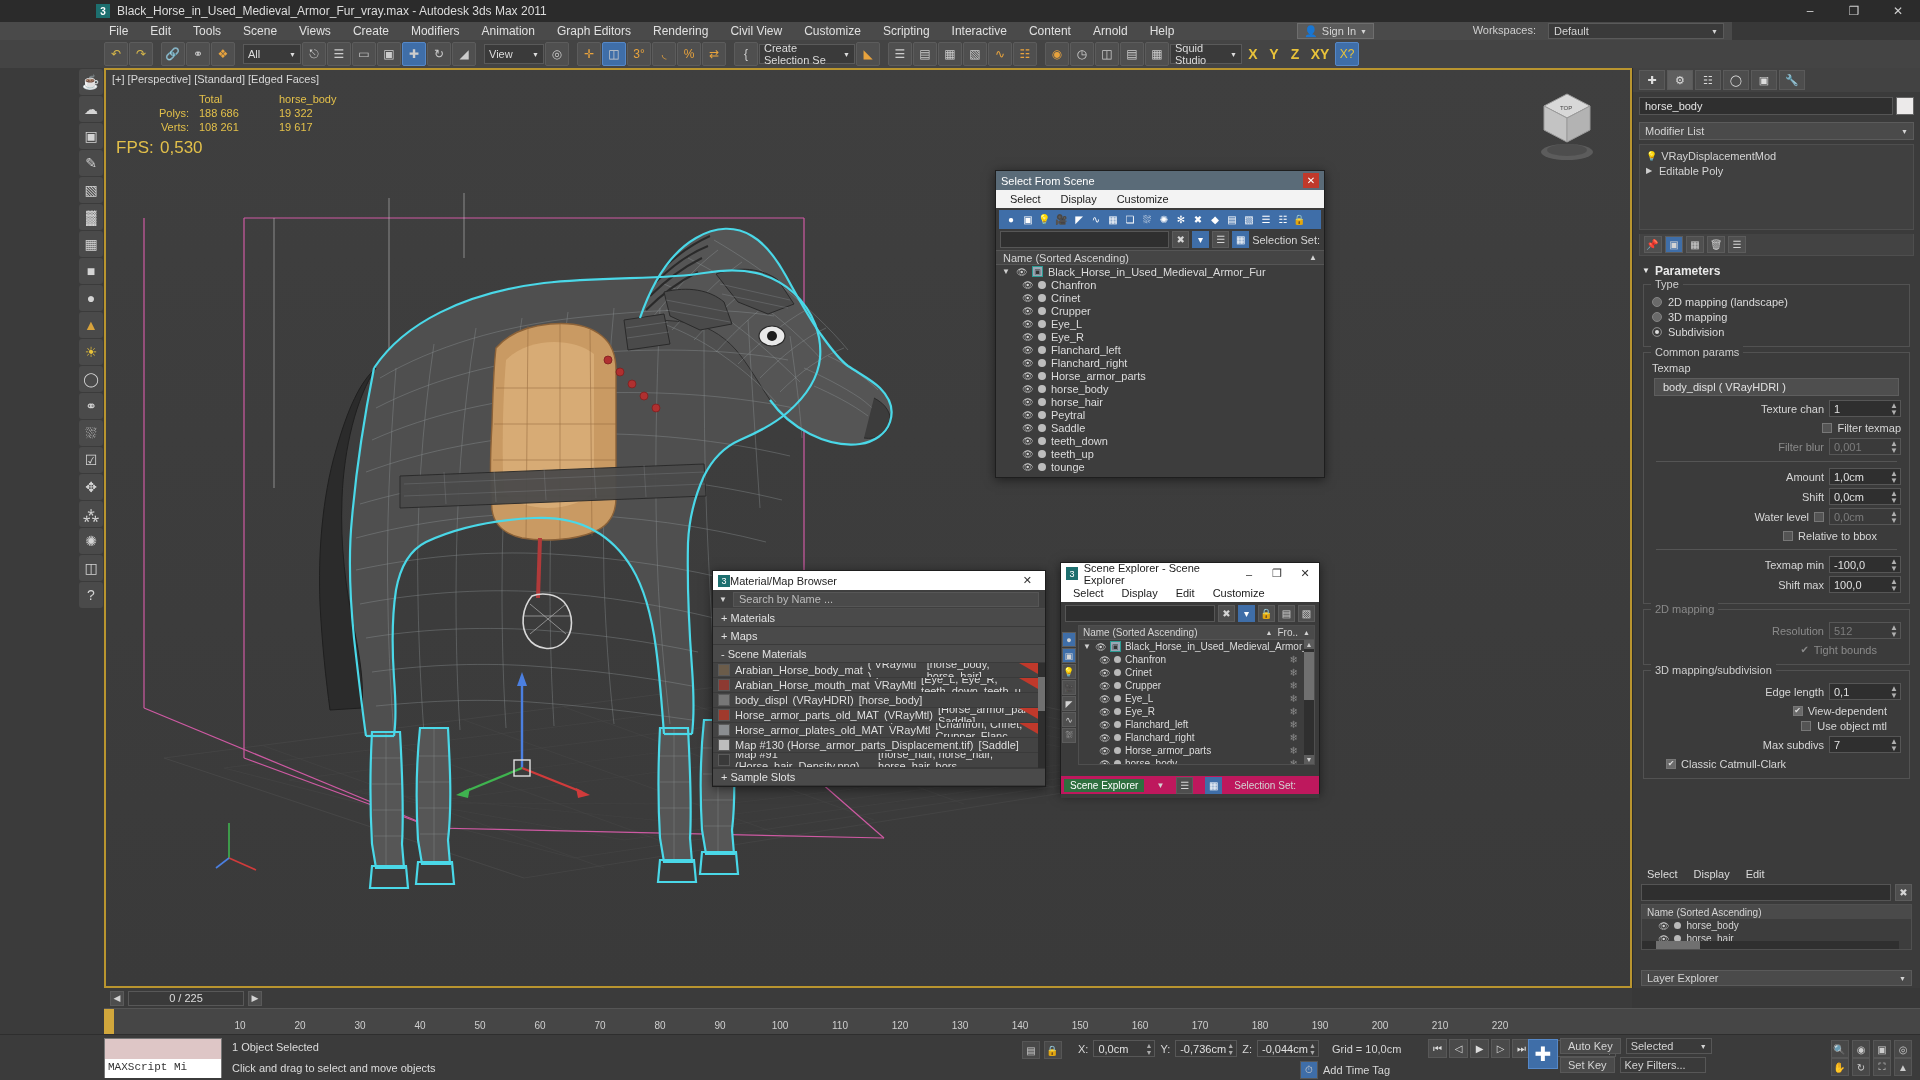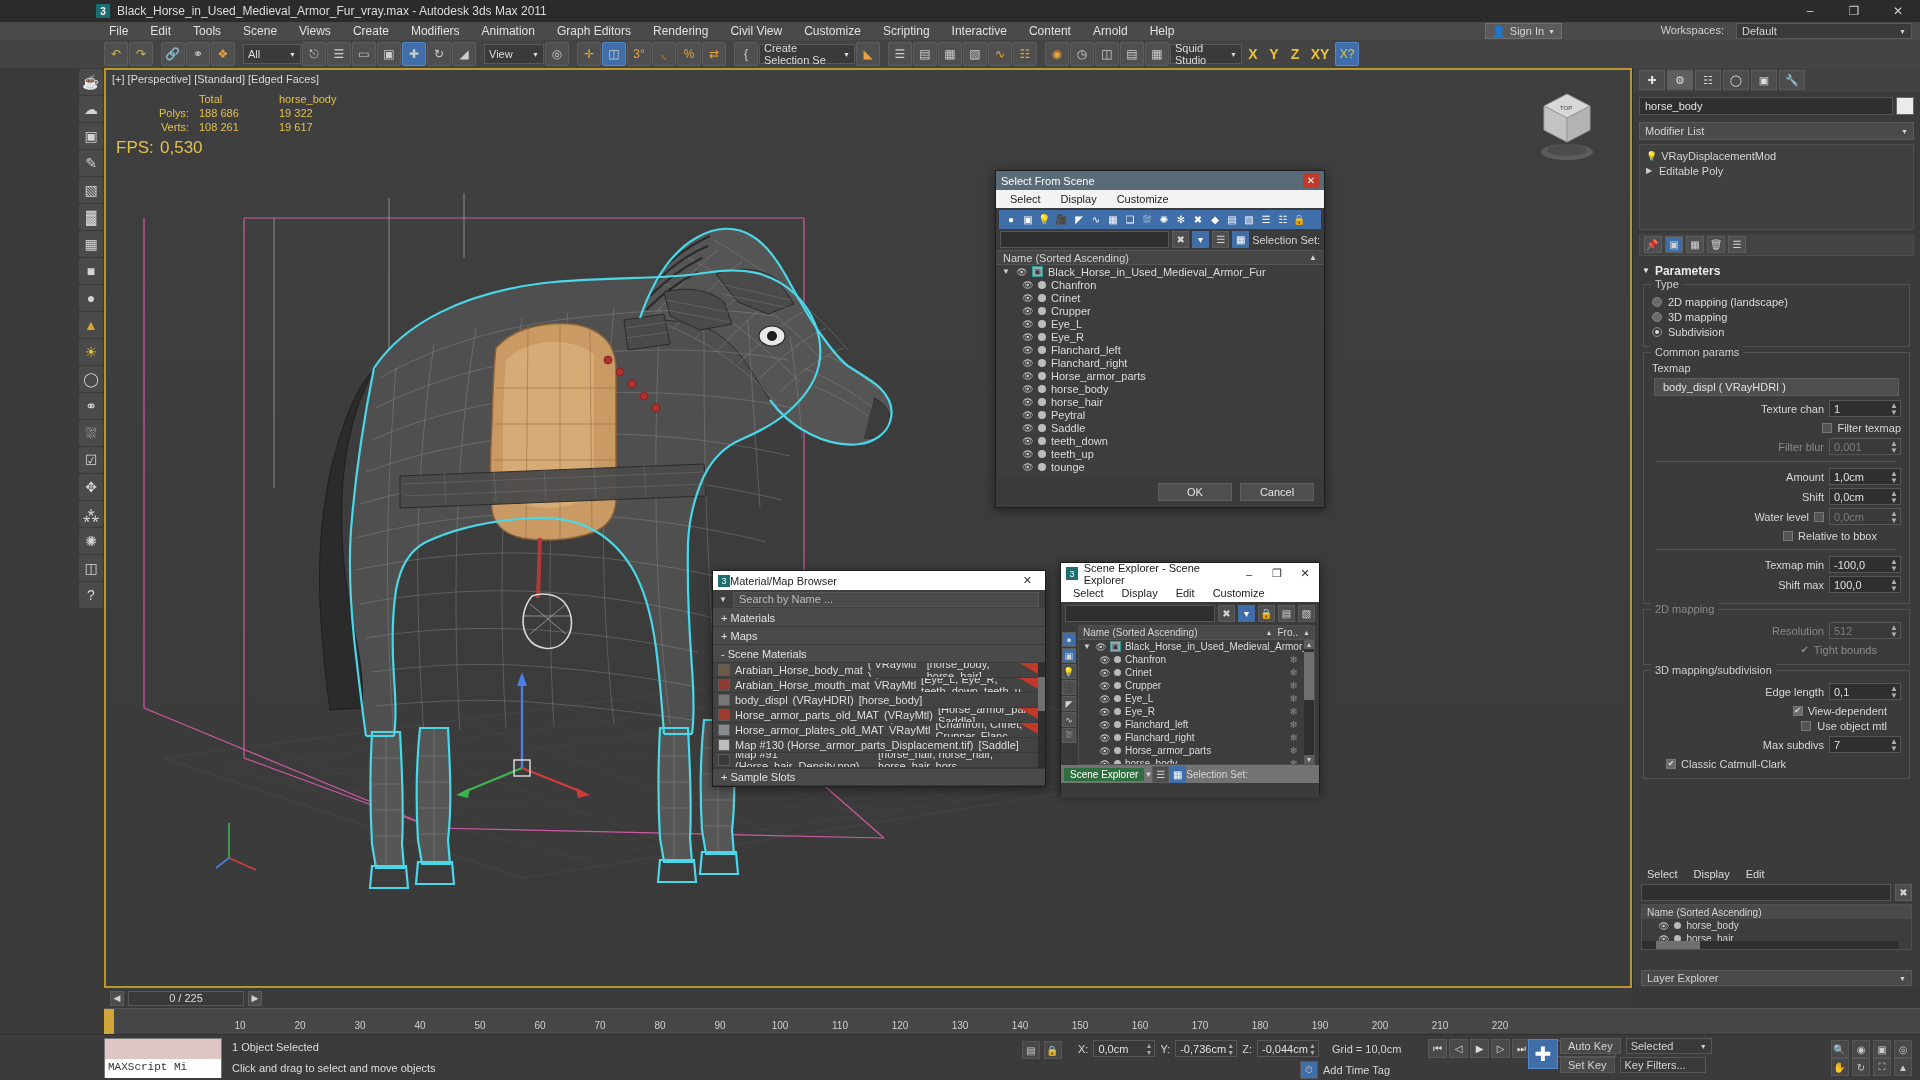--- a/index.html
+++ b/index.html
@@ -25,21 +25,21 @@
   }
   .title-text { font-size: 12px; color: #dcdcdc; }
   .win-btns { position: absolute; right: 0; top: 0; height: 22px; display: flex; }
   .win-btn {
     width: 44px; height: 22px; display: flex; align-items: center; justify-content: center;
     color: #d0d0d0; font-size: 12px;
   }
 
   
   .menubar {
-    position: absolute; top: 22px; left: 0; width: 1920px; height: 18px;
+    position: absolute; top: 22px; left: 0; width: 1732px; height: 18px;
     background: #4a4a4a; display: flex; align-items: center; padding-left: 98px;
   }
   .menu-item {
     padding: 0 11px; font-size: 12px; color: #e0e0e0; line-height: 18px; height: 18px;
   }
   .signin {
     position: absolute; right: 358px; top: 1px; height: 16px;
     background: #5a5a5a; border: 1px solid #6e6e6e; display: flex; align-items: center;
     padding: 0 6px; font-size: 11px; gap: 4px;
   }
@@ -296,22 +296,22 @@
   .se-leftcol { position: absolute; left: 0; top: 26px; width: 16px; bottom: 30px; }
   .se-lb { width: 14px; height: 15px; margin: 1px; background: #4f4f4f; border: 1px solid #5c5c5c;
            display: flex; align-items: center; justify-content: center; font-size: 9px; }
   .se-lb.blue { background: #3f6ea8; }
   .se-hdr {
     height: 14px; background: #4a4a4a; font-size: 10px; display: flex; align-items: center;
     padding: 0 4px; justify-content: space-between; border-bottom: 1px solid #555;
   }
   .se-row { height: 13px; display: flex; align-items: center; gap: 4px; font-size: 10px; color: #dcdcdc; }
   .se-status {
-    position: absolute; bottom: 15px; left: 0; right: 0; height: 18px; display: flex;
-    align-items: center; gap: 0; padding: 0 3px; background: #737373;
+    position: absolute; bottom: 4px; left: 0; right: 0; height: 18px; display: flex;
+    align-items: center; gap: 12px; padding: 0 3px; background: #be185d;
   }
   .se-tag { background: #2f6f3f; color: #fff; font-size: 10px; padding: 1px 6px; }
 
   
   .timebar {
     position: absolute; left: 104px; right: 288px; top: 988px; height: 20px; background: #3b3b3b;
     display: flex; align-items: center; gap: 4px; padding: 0 6px;
   }
   .tb-arrow { width: 14px; height: 15px; background: #4d4d4d; border: 1px solid #5a5a5a;
               display: flex; align-items: center; justify-content: center; font-size: 9px; }
@@ -924,24 +924,20 @@
       <div class="tree-row child">
           <span class="eye-ico">👁</span>
           <span class="node-dot"></span>
           <span>teeth_up</span>
         </div>
       <div class="tree-row child">
           <span class="eye-ico">👁</span>
           <span class="node-dot"></span>
           <span>tounge</span>
         </div>
-    </div>
-    <div class="dlg-btns">
-      <div class="dbtn">OK</div>
-      <div class="dbtn">Cancel</div>
     </div>
   </div>
 
   <div class="dlg" style="left:712px; top:570px; width:334px;">
     <div class="dlg-title light">
       <span style="width:12px;height:12px;background:#1d6f6f;color:#fff;font-size:9px;display:flex;align-items:center;justify-content:center">3</span>
       <span>Material/Map Browser</span>
       <span style="margin-left:auto;margin-right:8px;color:#333">✕</span>
     </div>
     <div class="mmb-search">

